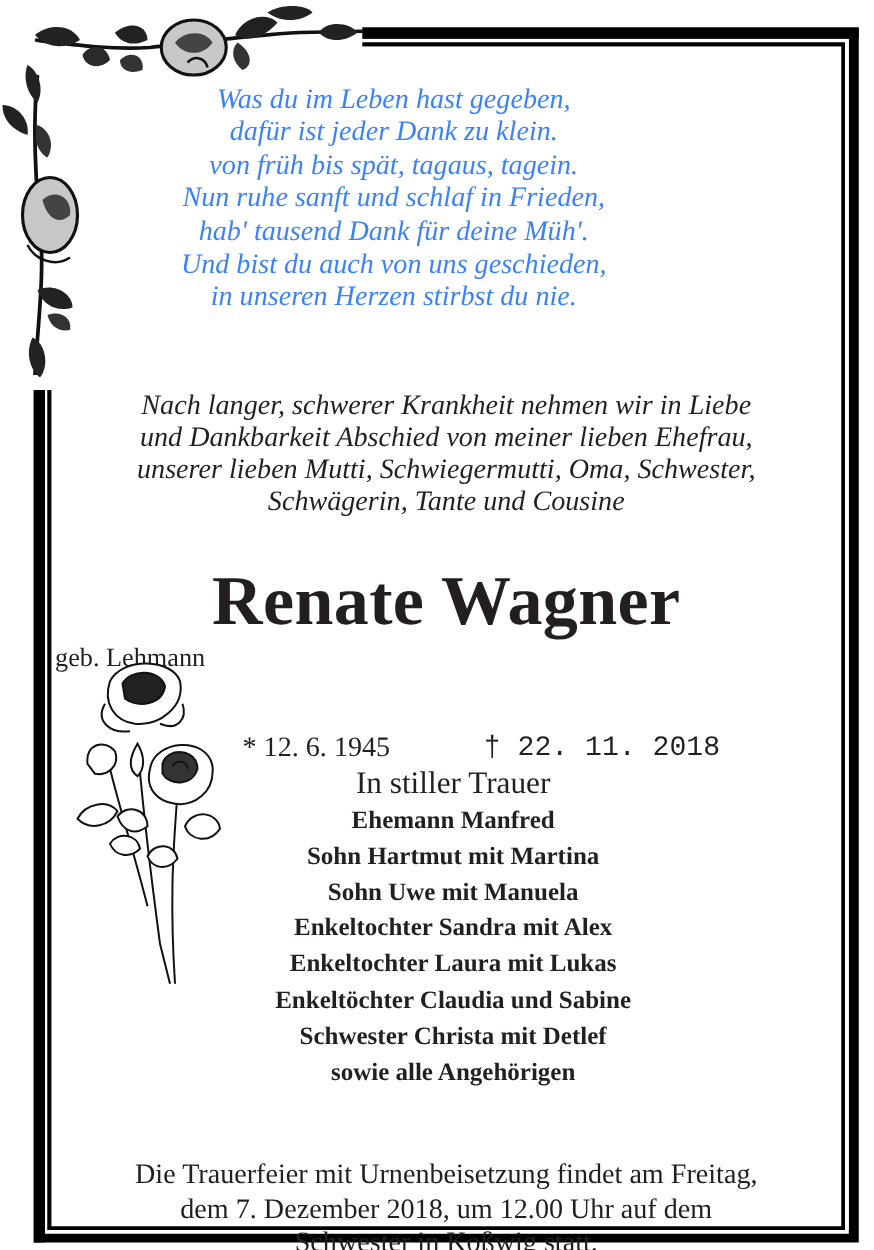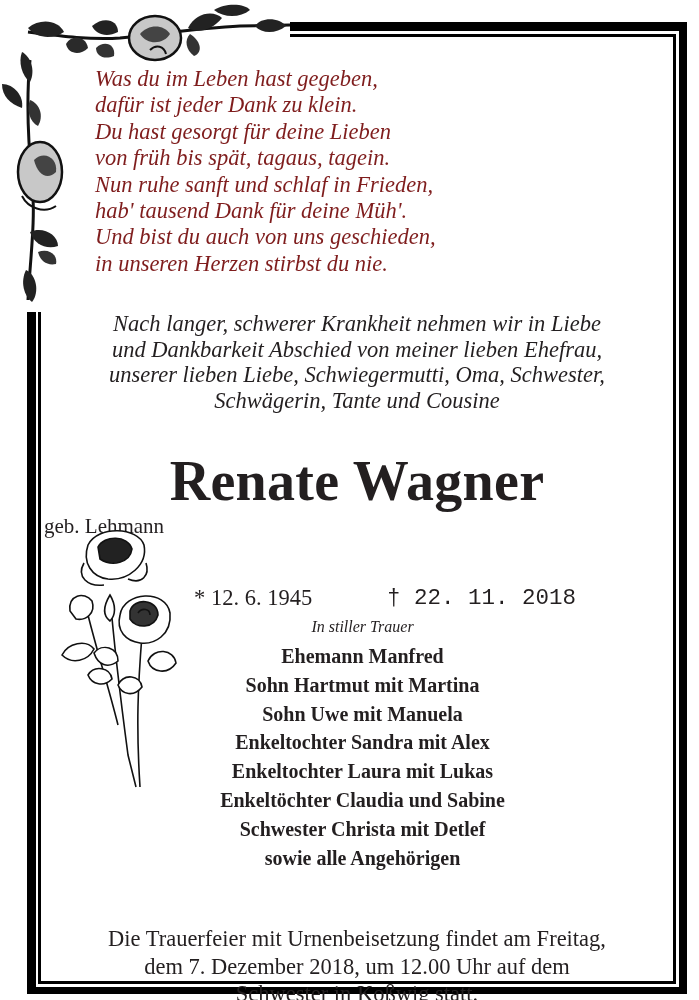--- a/index.html
+++ b/index.html
@@ -12,40 +12,40 @@
   .frame-inner { position: absolute; left: 38px; top: 34px; width: 638px; height: 950px;
                  border: 3px solid #000; box-sizing: border-box; }
   .frame-gap { position: absolute; left: 35px; top: 31px; width: 644px; height: 956px;
                border: 3px solid #fff; box-sizing: border-box; }
   
   .mask-top { position: absolute; left: 0; top: 0; width: 290px; height: 60px; background: #fff; }
   .mask-left { position: absolute; left: 0; top: 0; width: 60px; height: 312px; background: #fff; }
 
   .garland { position: absolute; left: 0; top: 0; width: 300px; height: 310px; }
 
-  .poem { position: absolute; left: 95px; top: 66px; width: 440px; text-align: left;
-          font-style: italic; font-size: 22.5px; line-height: 26.4px; color: #7f1d1d; }
+  .poem { position: absolute; left: 95px; top: 66px; width: 440px; text-align: center;
+          font-style: italic; font-size: 22.5px; line-height: 26.4px; color: #3b82f6; }
   .poem div { white-space: nowrap; }
 
   .intro { position: absolute; left: 44px; top: 311px; width: 626px; text-align: center;
            font-size: 22.5px; line-height: 25.5px; }
   .intro div { white-space: nowrap; font-style: italic; }
 
   .name { position: absolute; left: 44px; top: 447px; width: 626px; text-align: center;
           font-weight: bold; font-size: 56px; line-height: 68px; letter-spacing: 0.3px; }
 
   .maiden { position: absolute; left: 44px; top: 512px; width: 626px; text-align: left;
             font-size: 21px; line-height: 28px; }
 
   .dates { position: absolute; left: 190px; top: 561px; width: 360px; height: 32px; font-size: 22.5px; margin-top: 24px; }
   .dates .born { position: absolute; left: 4px; top: 0; white-space: nowrap; }
   .dates .died { position: absolute; left: 197px; top: 0; white-space: nowrap; font-family: Liberation Mono, monospace; }
 
   .mourners { position: absolute; left: 175px; top: 612px; width: 375px; text-align: center; }
-  .mourners .lead { font-size: 16px; line-height: 30px; font-style: italic; }
+  .mourners .lead { font-size: 25px; line-height: 30px; }
   .mourners .fam { font-weight: bold; font-size: 20px; line-height: 28.8px; white-space: nowrap; }
 
   .ceremony { position: absolute; left: 44px; top: 881px; width: 626px; text-align: center;
               font-size: 22.5px; line-height: 27.6px; margin-top: 44px; }
   .ceremony div { white-space: nowrap; }
 
   .bouquet { position: absolute; left: 58px; top: 525px; width: 140px; height: 270px; }
 </style>
 </head>
 <body>
@@ -91,32 +91,31 @@
     <path d="M26 270 C36 274 40 292 32 302 C24 296 20 282 26 270Z" fill="#222"></path>
 
     <ellipse cx="40" cy="172" rx="22" ry="30" fill="#c8c8c8" stroke="#111" stroke-width="2.5"></ellipse>
     <path d="M34 160 C44 150 58 158 56 172 C48 180 38 176 34 160Z" fill="#444"></path>
     <path d="M22 196 C28 208 44 214 56 206" stroke="#111" stroke-width="2" fill="none"></path>
   </svg>
 
   <div class="poem">
     <div>Was du im Leben hast gegeben,</div>
     <div>dafür ist jeder Dank zu klein.</div>
-    <div>Du hast gesorgt für deine Lieben</div>
     <div>von früh bis spät, tagaus, tagein.</div>
     <div>Nun ruhe sanft und schlaf in Frieden,</div>
     <div>hab' tausend Dank für deine Müh'.</div>
     <div>Und bist du auch von uns geschieden,</div>
     <div>in unseren Herzen stirbst du nie.</div>
   </div>
 
   <div class="intro">
     <div>Nach langer, schwerer Krankheit nehmen wir in Liebe</div>
     <div>und Dankbarkeit Abschied von meiner lieben Ehefrau,</div>
-    <div>unserer lieben Liebe, Schwiegermutti, Oma, Schwester,</div>
+    <div>unserer lieben Mutti, Schwiegermutti, Oma, Schwester,</div>
     <div>Schwägerin, Tante und Cousine</div>
   </div>
 
   <div class="name">Renate Wagner</div>
   <div class="maiden">geb. Lehmann</div>
 
   <div class="dates">
     <span class="born">* 12. 6. 1945</span>
     <span class="died">† 22. 11. 2018</span>
   </div>

